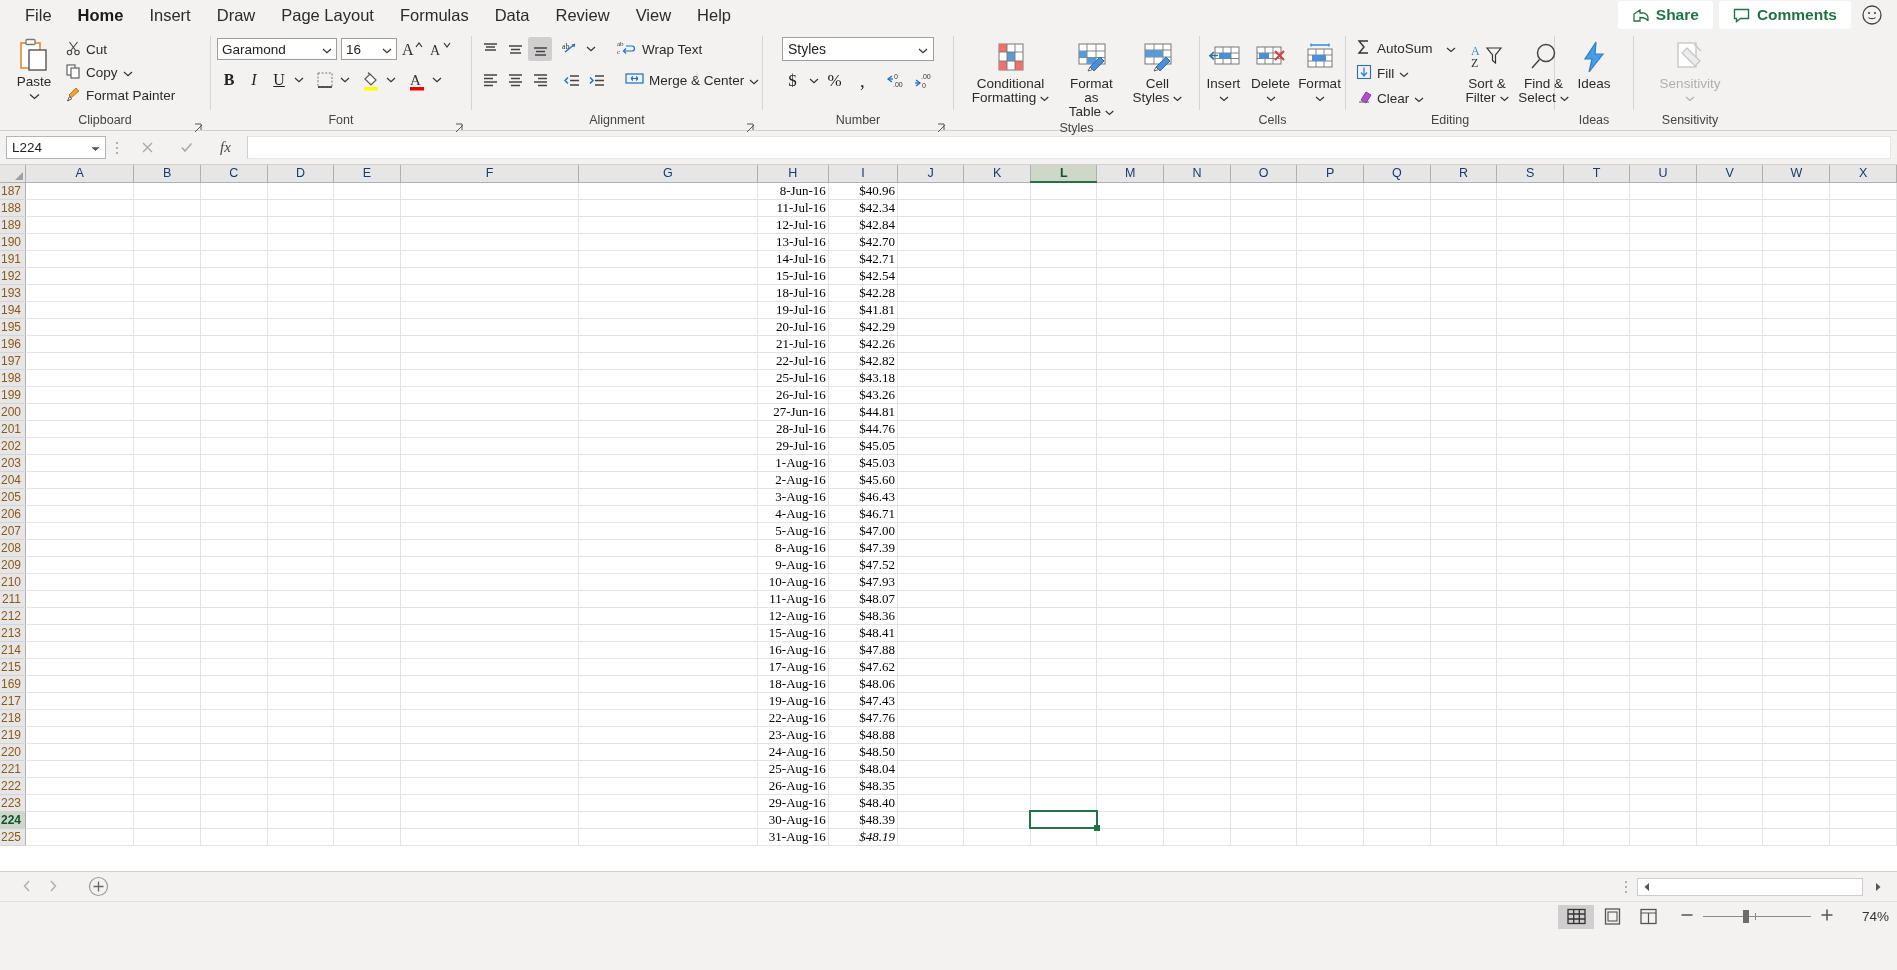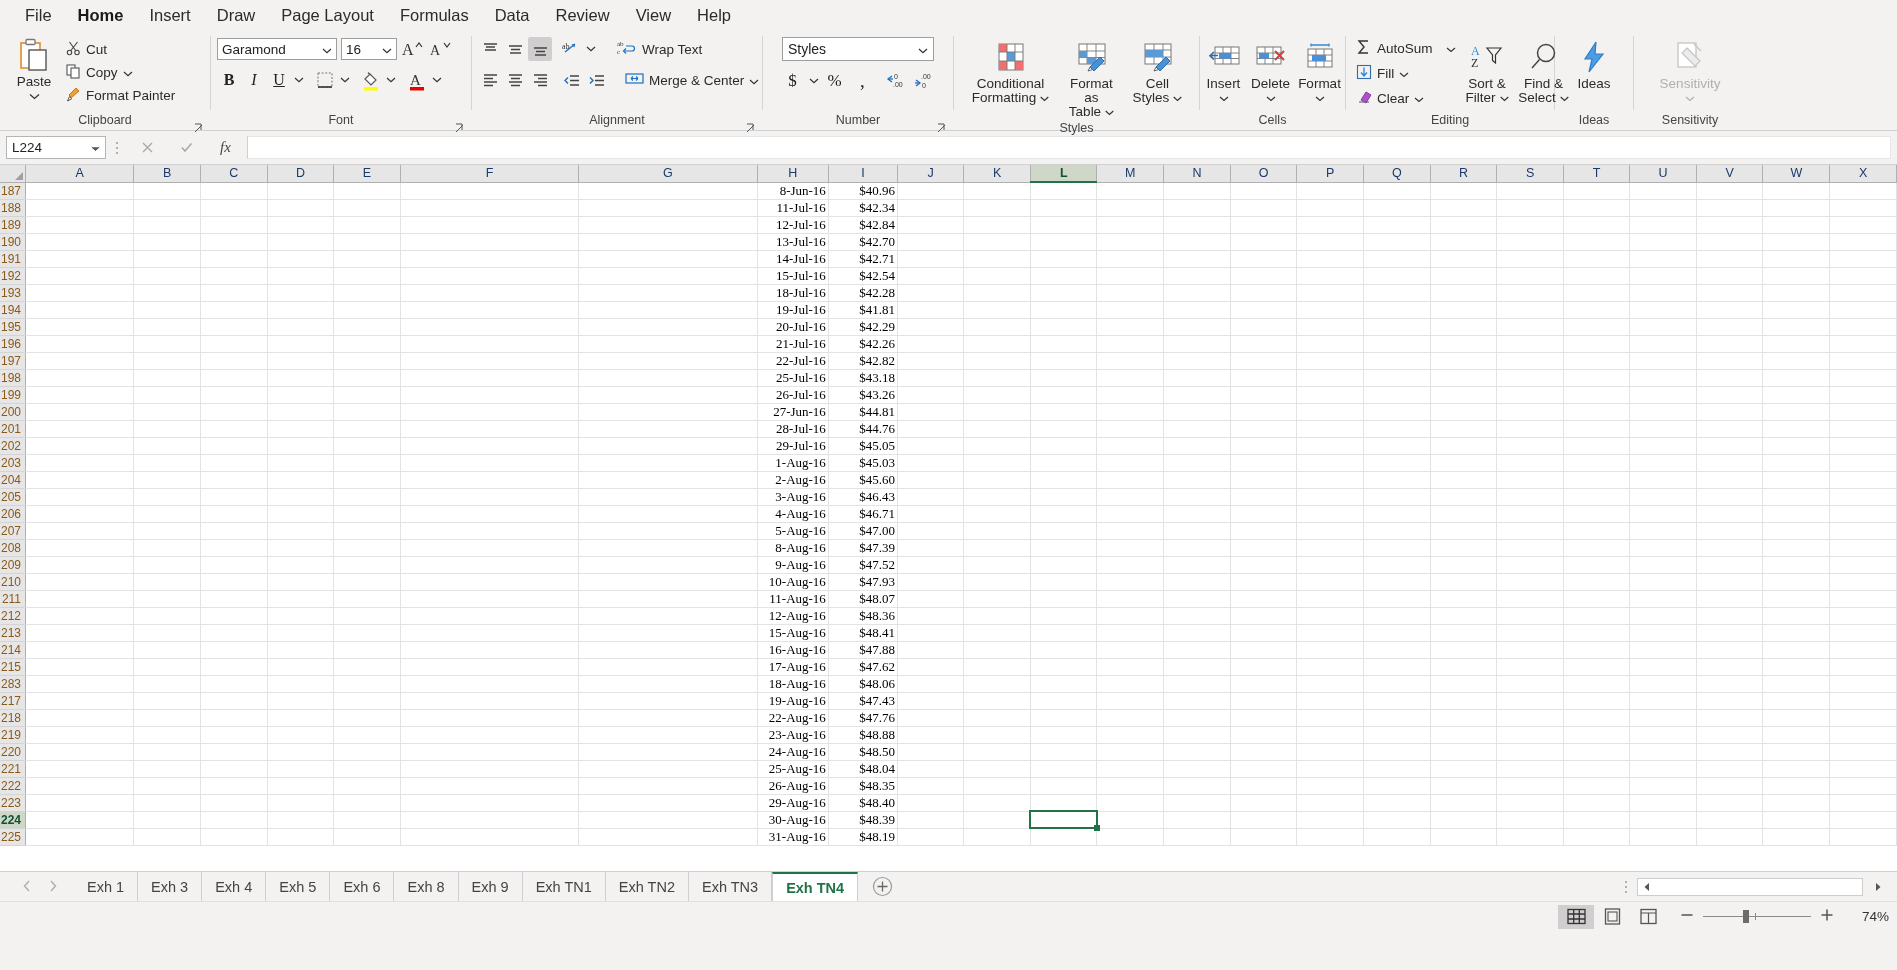--- a/index.html
+++ b/index.html
@@ -190,20 +190,46 @@
     <div class="menu-item active">Home</div>
     <div class="menu-item">Insert</div>
     <div class="menu-item">Draw</div>
     <div class="menu-item">Page Layout</div>
     <div class="menu-item">Formulas</div>
     <div class="menu-item">Data</div>
     <div class="menu-item">Review</div>
     <div class="menu-item">View</div>
     <div class="menu-item">Help</div>
 
+    <div class="menubar-right">
+      <div class="topbtn">
+        <span>
+          <svg width="17" height="15" viewBox="0 0 17 15">
+              <path d="M2 13V6l6-4v3h3a5 5 0 0 1 5 5v3c-1.5-3-4-3.5-8-3.5V13z" fill="none" stroke="#217346" stroke-width="1.3"></path>
+            </svg>
+        </span>
+        <span>Share</span>
+      </div>
+      <div class="topbtn">
+        <span>
+          <svg width="17" height="15" viewBox="0 0 17 15">
+              <path d="M1.5 1.5h14v9h-8l-4 3v-3h-2z" fill="none" stroke="#217346" stroke-width="1.4"></path>
+            </svg>
+        </span>
+        <span>Comments</span>
+      </div>
+      <div class="face-icon">
+        <svg width="22" height="22" viewBox="0 0 22 22">
+            <circle cx="11" cy="11" r="9" fill="none" stroke="#444" stroke-width="1.3"></circle>
+            <circle cx="8" cy="9" r="1.1" fill="#444"></circle>
+            <circle cx="14" cy="9" r="1.1" fill="#444"></circle>
+            <path d="M7.5 13.5c1 1.5 6 1.5 7 0" fill="none" stroke="#444" stroke-width="1.3"></path>
+          </svg>
+      </div>
+    </div>
   </div>
 
   <div class="ribbon">
 
     <div class="rgroup" style="width:210px">
       <div class="rgroup-body">
         <div class="bigbtn" style="width:56px">
           <span class="icn">
             <svg width="30" height="34" viewBox="0 0 30 34">
               <rect x="2" y="5" width="19" height="25" fill="#fff" stroke="#e08b2c" stroke-width="1.6"></rect>
@@ -1598,21 +1624,21 @@
             <td class="cell" style="width: 72px;"></td>
             <td class="cell" style="width: 72px;"></td>
             <td class="cell" style="width: 72px;"></td>
             <td class="cell" style="width: 72px;"></td>
             <td class="cell" style="width: 72px;"></td>
             <td class="cell" style="width: 72px;"></td>
             <td class="cell" style="width: 72px;"></td>
             <td class="cell" style="width: 72px;"></td>
           </tr>
           <tr>
-            <td class="rowhdr">283</td>
+            <td class="rowhdr">169</td>
             <td class="cell" style="width: 118px;"></td>
             <td class="cell" style="width: 72px;"></td>
             <td class="cell" style="width: 72px;"></td>
             <td class="cell" style="width: 72px;"></td>
             <td class="cell" style="width: 72px;"></td>
             <td class="cell" style="width: 195px;"></td>
             <td class="cell" style="width: 195px;"></td>
             <td class="cell num" style="width: 72px;">18-Aug-16</td>
             <td class="cell num" style="width: 72px;">$48.06</td>
             <td class="cell" style="width: 72px;"></td>
@@ -1850,21 +1876,21 @@
           <tr>
             <td class="rowhdr">225</td>
             <td class="cell" style="width: 118px;"></td>
             <td class="cell" style="width: 72px;"></td>
             <td class="cell" style="width: 72px;"></td>
             <td class="cell" style="width: 72px;"></td>
             <td class="cell" style="width: 72px;"></td>
             <td class="cell" style="width: 195px;"></td>
             <td class="cell" style="width: 195px;"></td>
             <td class="cell num" style="width: 72px;">31-Aug-16</td>
-            <td class="cell num" style="width: 72px;">$48.19</td>
+            <td class="cell num" style="width: 72px; font-style: italic;">$48.19</td>
             <td class="cell" style="width: 72px;"></td>
             <td class="cell" style="width: 72px;"></td>
             <td class="cell" style="width: 72px;"></td>
             <td class="cell" style="width: 72px;"></td>
             <td class="cell" style="width: 72px;"></td>
             <td class="cell" style="width: 72px;"></td>
             <td class="cell" style="width: 72px;"></td>
             <td class="cell" style="width: 72px;"></td>
             <td class="cell" style="width: 72px;"></td>
             <td class="cell" style="width: 72px;"></td>
@@ -1887,33 +1913,20 @@
         <svg width="10" height="12" viewBox="0 0 10 12">
             <path d="M7 1 2.5 6 7 11" fill="none" stroke="#b0b0b0" stroke-width="1.5"></path>
           </svg>
       </span>
       <span>
         <svg width="10" height="12" viewBox="0 0 10 12">
             <path d="M3 1 7.5 6 3 11" fill="none" stroke="#b0b0b0" stroke-width="1.5"></path>
           </svg>
       </span>
     </div>
-    <div class="tabs" id="tabs">
-        <div class="tab">Exh 1</div>
-        <div class="tab">Exh 3</div>
-        <div class="tab">Exh 4</div>
-        <div class="tab">Exh 5</div>
-        <div class="tab">Exh 6</div>
-        <div class="tab">Exh 8</div>
-        <div class="tab">Exh 9</div>
-        <div class="tab">Exh TN1</div>
-        <div class="tab">Exh TN2</div>
-        <div class="tab">Exh TN3</div>
-        <div class="tab active">Exh TN4</div>
-      </div>
     <div class="addsheet">
       <svg width="21" height="21" viewBox="0 0 21 21">
           <circle cx="10.5" cy="10.5" r="9" fill="none" stroke="#9a9a9a" stroke-width="1.2"></circle>
           <path d="M10.5 5.5v10M5.5 10.5h10" stroke="#666" stroke-width="1.3"></path>
         </svg>
     </div>
     <div class="tabbar-right">
       <div class="hscroll-grip">
         <svg width="4" height="16" viewBox="0 0 4 16">
             <circle cx="2" cy="3" r="1" fill="#9a9a9a"></circle>

